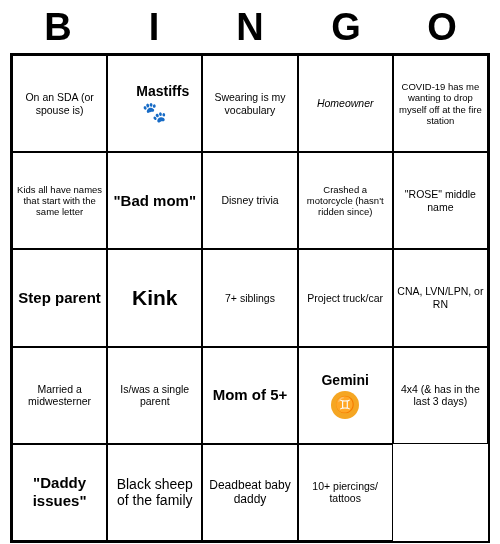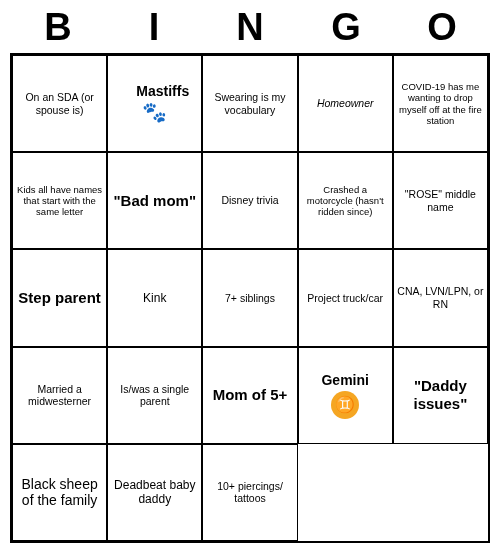--- a/index.html
+++ b/index.html
@@ -111,21 +111,21 @@
     <div class="bingo-cell">
       <span style="font-size: 9.5px;">Crashed a motorcycle (hasn't ridden since)</span>
     </div>
     <div class="bingo-cell">
       <span style="font-size: 10.5px;">"ROSE" middle name</span>
     </div>
     <div class="bingo-cell" style="font-size: 15px; font-weight: bold;">
       <span class="cell-text" style="font-size: 15px; font-weight: bold;">Step parent</span>
     </div>
     <div class="bingo-cell" style="font-size: 15px; font-weight: bold;">
-      <span class="cell-text" style="font-size: 12px; font-weight: normal;">Kink</span>
+      <span class="cell-text" style="font-size: 21px; font-weight: bold;">Kink</span>
     </div>
     <div class="bingo-cell">
       <span style="font-size: 10.5px;">7+ siblings</span>
     </div>
     <div class="bingo-cell">
       <span style="font-size: 10.5px;">Project truck/car</span>
     </div>
     <div class="bingo-cell">
       <span style="font-size: 10.5px;">CNA, LVN/LPN, or RN</span>
     </div>
@@ -135,20 +135,23 @@
     <div class="bingo-cell">
       <span style="font-size: 10.5px;">Is/was a single parent</span>
     </div>
     <div class="bingo-cell" style="font-size: 15px; font-weight: bold; align-items: center;">
       <span class="cell-text" style="font-size: 15px; font-weight: bold;">Mom of 5+</span>
     </div>
     <div class="bingo-cell">
       <span style="font-size: 14px; font-weight: bold;">Gemini</span>
       <span class="gemini-icon">♊</span>
     </div>
+    <div class="bingo-cell">
+      <span style="font-size: 10.5px;">4x4 (&amp; has in the last 3 days)</span>
+    </div>
     <div class="bingo-cell" style="font-size: 15px; font-weight: bold;">
       <span class="cell-text" style="font-size: 15px; font-weight: bold;">"Daddy issues"</span>
     </div>
     <div class="bingo-cell">
       <span style="font-size: 14px;">Black sheep of the family</span>
     </div>
     <div class="bingo-cell">
       <span style="font-size: 12px;">Deadbeat baby daddy</span>
     </div>
     <div class="bingo-cell">

